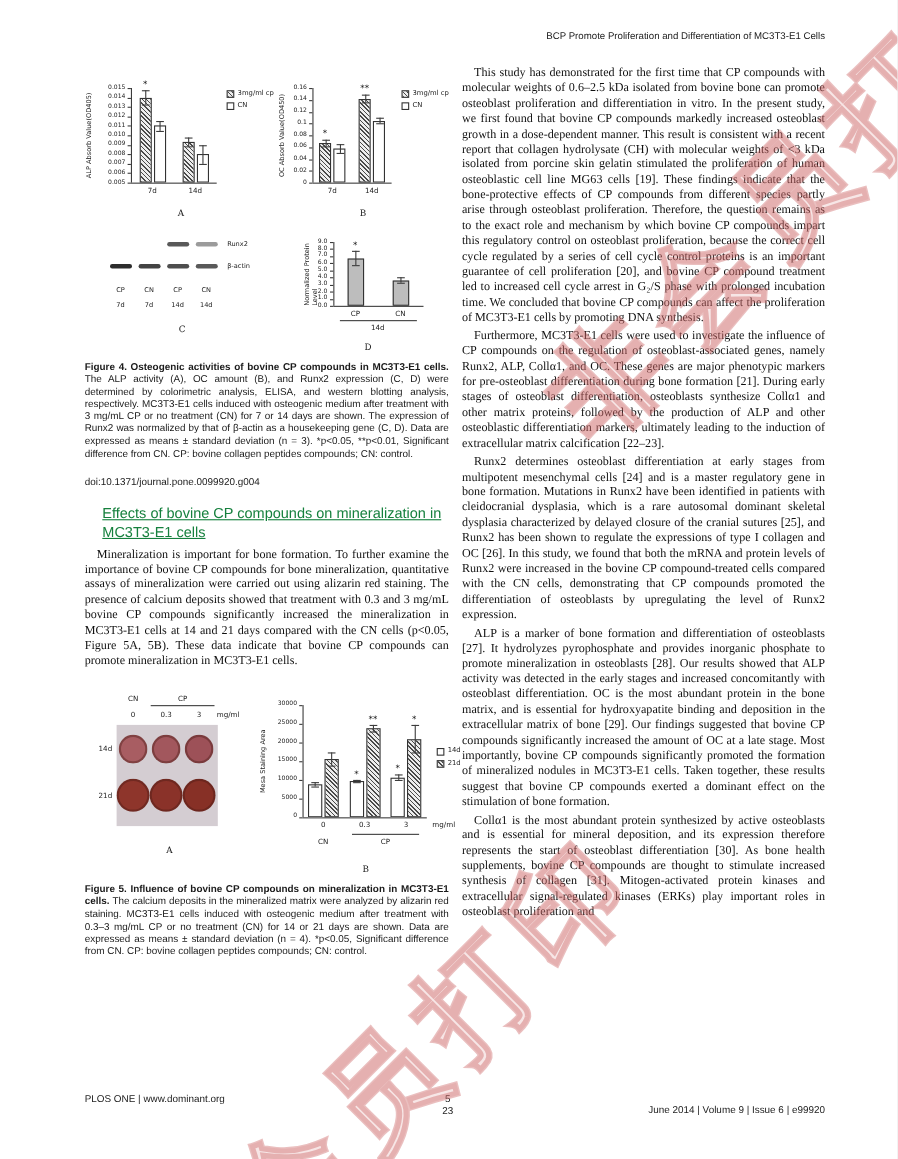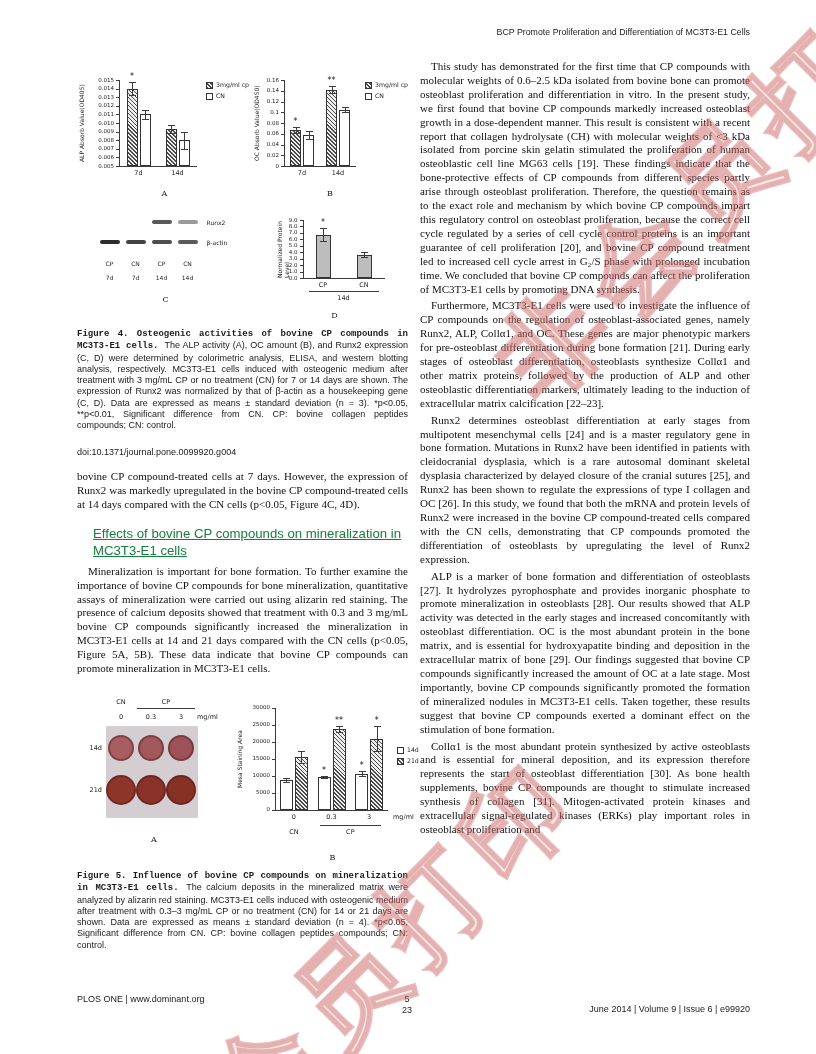--- a/index.html
+++ b/index.html
@@ -8,21 +8,21 @@
   .running-header{position:absolute;top:27px;right:66px;font:8.8px "Liberation Sans",sans-serif;color:#222;}
   .col{position:absolute;}
   .col-left{left:77px;top:64px;width:331px;}
   .col-right{left:420px;top:60px;width:330px;}
   .body{font-size:11px;line-height:13.9px;text-align:justify;margin:0 0 3px 0;text-indent:11px;}
   .noindent{text-indent:0;}
   .section{font:13.2px "Liberation Sans",sans-serif;font-weight:400;color:#15803d;line-height:17px;
            margin:13px 0 6px 16px;text-decoration:underline;}
   .dhead{font:bold 12.5px "Liberation Sans",sans-serif;margin:0 0 9px 0;}
   .caption{font:9px "Liberation Sans",sans-serif;line-height:11.3px;text-align:justify;color:#1a1a1a;margin-top:8px;}
-  .cap-lead{font-weight:bold;font-family:Liberation Mono, monospace;}
+  .cap-lead{font-weight:bold;}
   .cap-doi{margin-top:15px;}
   .figure{margin:4px 0 2px 0;}
   .fig-row{display:flex;flex-direction:row;align-items:flex-start;}
   .fig-row.centered{justify-content:center;gap:34px;margin-top:10px;}
   .fig-row.fig5{margin-left:4px;gap:8px;}
   .panel{display:flex;flex-direction:column;align-items:center;}
   .panel-letter{font:8px "DejaVu Serif",serif;margin-top:3px;color:#222;}
   .chart,.blot,.wells{position:relative;}
   
   .axis{position:absolute;background:#3c3c3c;}
@@ -236,21 +236,20 @@
           <div class="panel-letter">D</div>
         </div>
       </div>
     </div>
 
     <div class="caption">
       <span class="cap-lead">Figure 4. Osteogenic activities of bovine CP compounds in MC3T3-E1 cells. </span><span>The ALP activity (A), OC amount (B), and Runx2 expression (C, D) were determined by colorimetric analysis, ELISA, and western blotting analysis, respectively. MC3T3-E1 cells induced with osteogenic medium after treatment with 3 mg/mL CP or no treatment (CN) for 7 or 14 days are shown. The expression of Runx2 was normalized by that of β-actin as a housekeeping gene (C, D). Data are expressed as means ± standard deviation (n = 3). *p&lt;0.05, **p&lt;0.01, Significant difference from CN. CP: bovine collagen peptides compounds; CN: control.</span>
       <div class="cap-doi">doi:10.1371/journal.pone.0099920.g004</div>
     </div>
 
-    <p class="body noindent" style="margin-top:12px;">bovine CP compound-treated cells at 7 days. However, the expression of Runx2 was markedly upregulated in the bovine CP compound-treated cells at 14 days compared with the CN cells (p&lt;0.05, Figure 4C, 4D).</p>
 
     <h2 class="section">Effects of bovine CP compounds on mineralization in MC3T3-E1 cells</h2>
 
     <p class="body">Mineralization is important for bone formation. To further examine the importance of bovine CP compounds for bone mineralization, quantitative assays of mineralization were carried out using alizarin red staining. The presence of calcium deposits showed that treatment with 0.3 and 3 mg/mL bovine CP compounds significantly increased the mineralization in MC3T3-E1 cells at 14 and 21 days compared with the CN cells (p&lt;0.05, Figure 5A, 5B). These data indicate that bovine CP compounds can promote mineralization in MC3T3-E1 cells.</p>
 
     <div class="figure" style="margin-top:22px;">
       <div class="fig-row fig5">
         <div class="panel">
           <div class="wells" id="wells-fig5A" style="width: 146px; height: 134px;">
               <div class="welllab" style="left: 30px; top: 0px; width: 20px; text-align: center;">CN</div>

